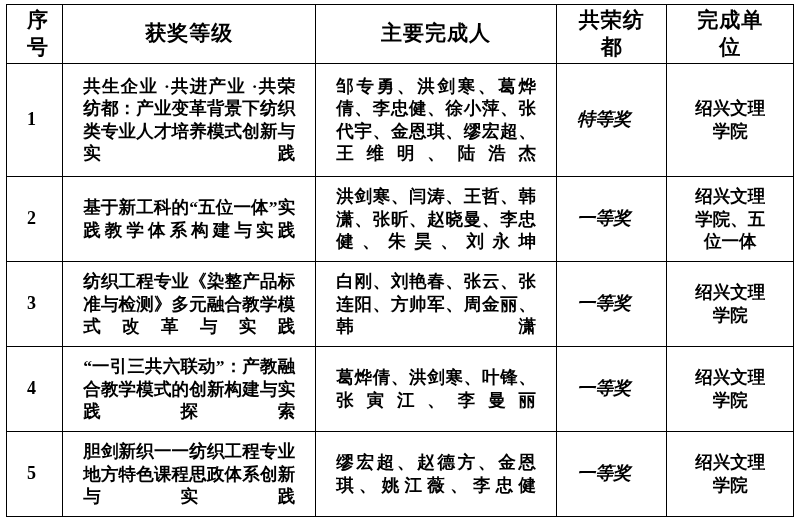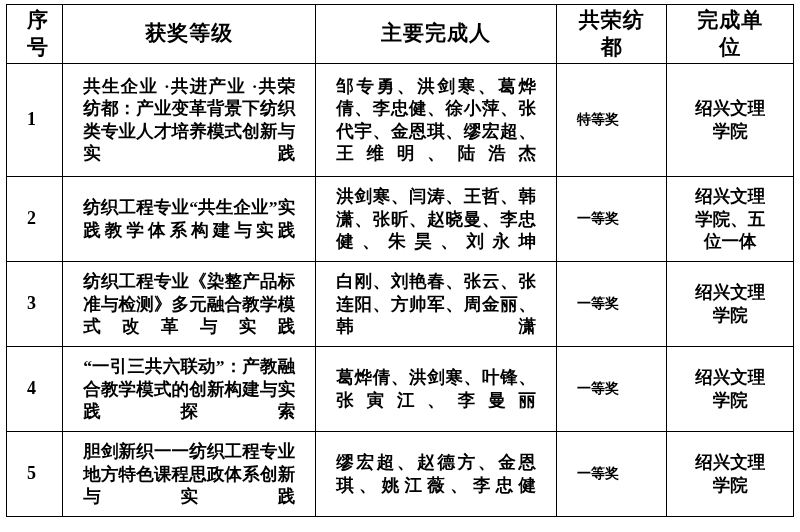--- a/index.html
+++ b/index.html
@@ -59,21 +59,22 @@
     letter-spacing: 0px;
     margin-left: 44px;
   }
   td.cell-people {
     text-align: justify;
     text-align-last: justify;
     padding-left: 8px;
     padding-right: 8px;
   }
   td.cell-level {
-    font-size: 14px;
+    font-size: 18px;
+    font-style: italic;
   }
   td.cell-unit {
     text-align: center;
     padding-left: 6px;
     padding-right: 6px;
   }
   .row-tall td { height: 108px; }
   .row-mid  td { height: 80px; }
 </style>
 </head>
@@ -100,21 +101,21 @@
     <tbody>
       <tr class="row-tall">
         <td class="cell-index">1</td>
         <td class="cell-name">共生企业 ·共进产业 ·共荣纺都：产业变革背景下纺织类专业人才培养模式创新与实践</td>
         <td class="cell-people">邹专勇、洪剑寒、葛烨倩、李忠健、徐小萍、张代宇、金恩琪、缪宏超、王维明、陆浩杰</td>
         <td class="cell-level">特等奖</td>
         <td class="cell-unit">绍兴文理学院</td>
       </tr>
       <tr class="row-mid">
         <td class="cell-index">2</td>
-        <td class="cell-name">纺织工程专业“共生企业”实践教学体系构建与实践</td>
+        <td class="cell-name">基于新工科的“五位一体”实践教学体系构建与实践</td>
         <td class="cell-people">洪剑寒、闫涛、王哲、韩潇、张昕、赵晓曼、李忠健、朱昊、刘永坤</td>
         <td class="cell-level">一等奖</td>
         <td class="cell-unit">绍兴文理学院、五位一体</td>
       </tr>
       <tr class="row-mid">
         <td class="cell-index">3</td>
         <td class="cell-name">纺织工程专业《染整产品标准与检测》多元融合教学模式改革与实践</td>
         <td class="cell-people">白刚、刘艳春、张云、张连阳、方帅军、周金丽、韩潇</td>
         <td class="cell-level">一等奖</td>
         <td class="cell-unit">绍兴文理学院</td>

